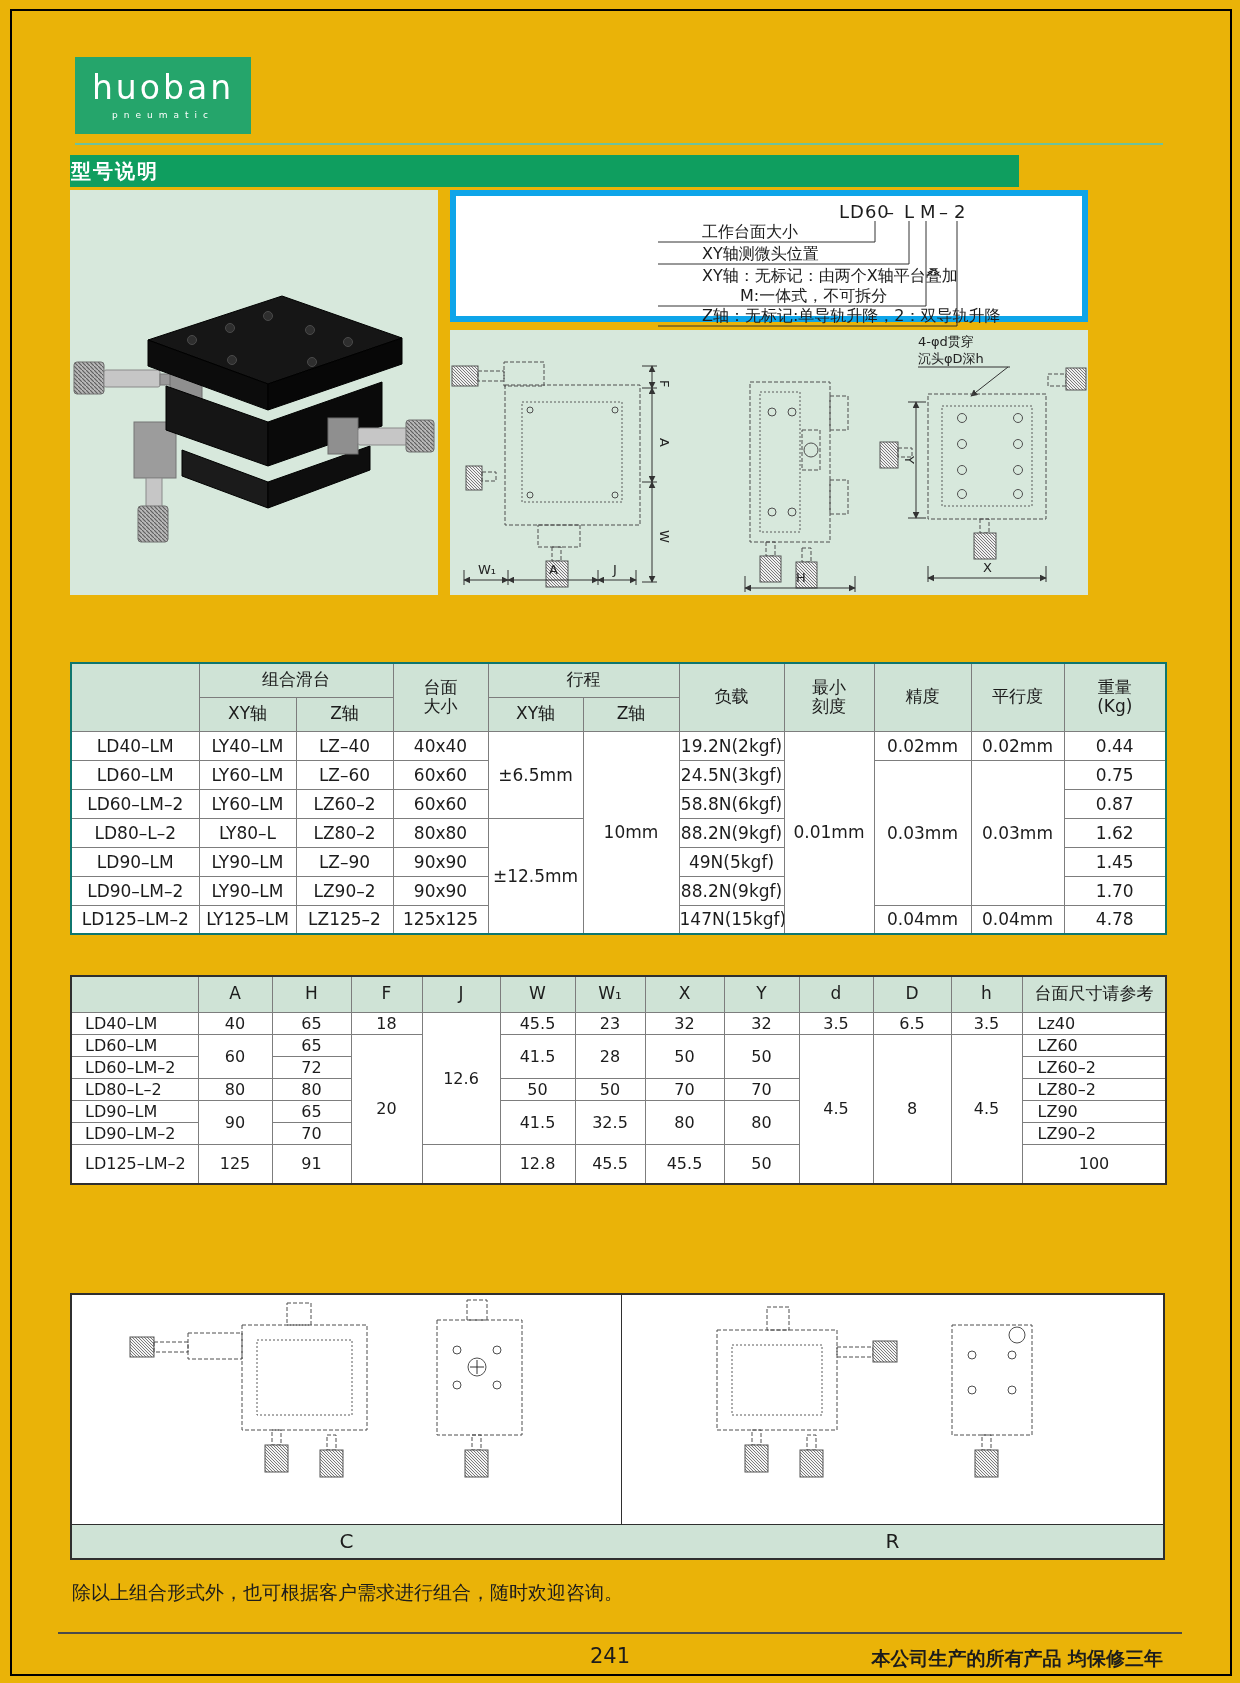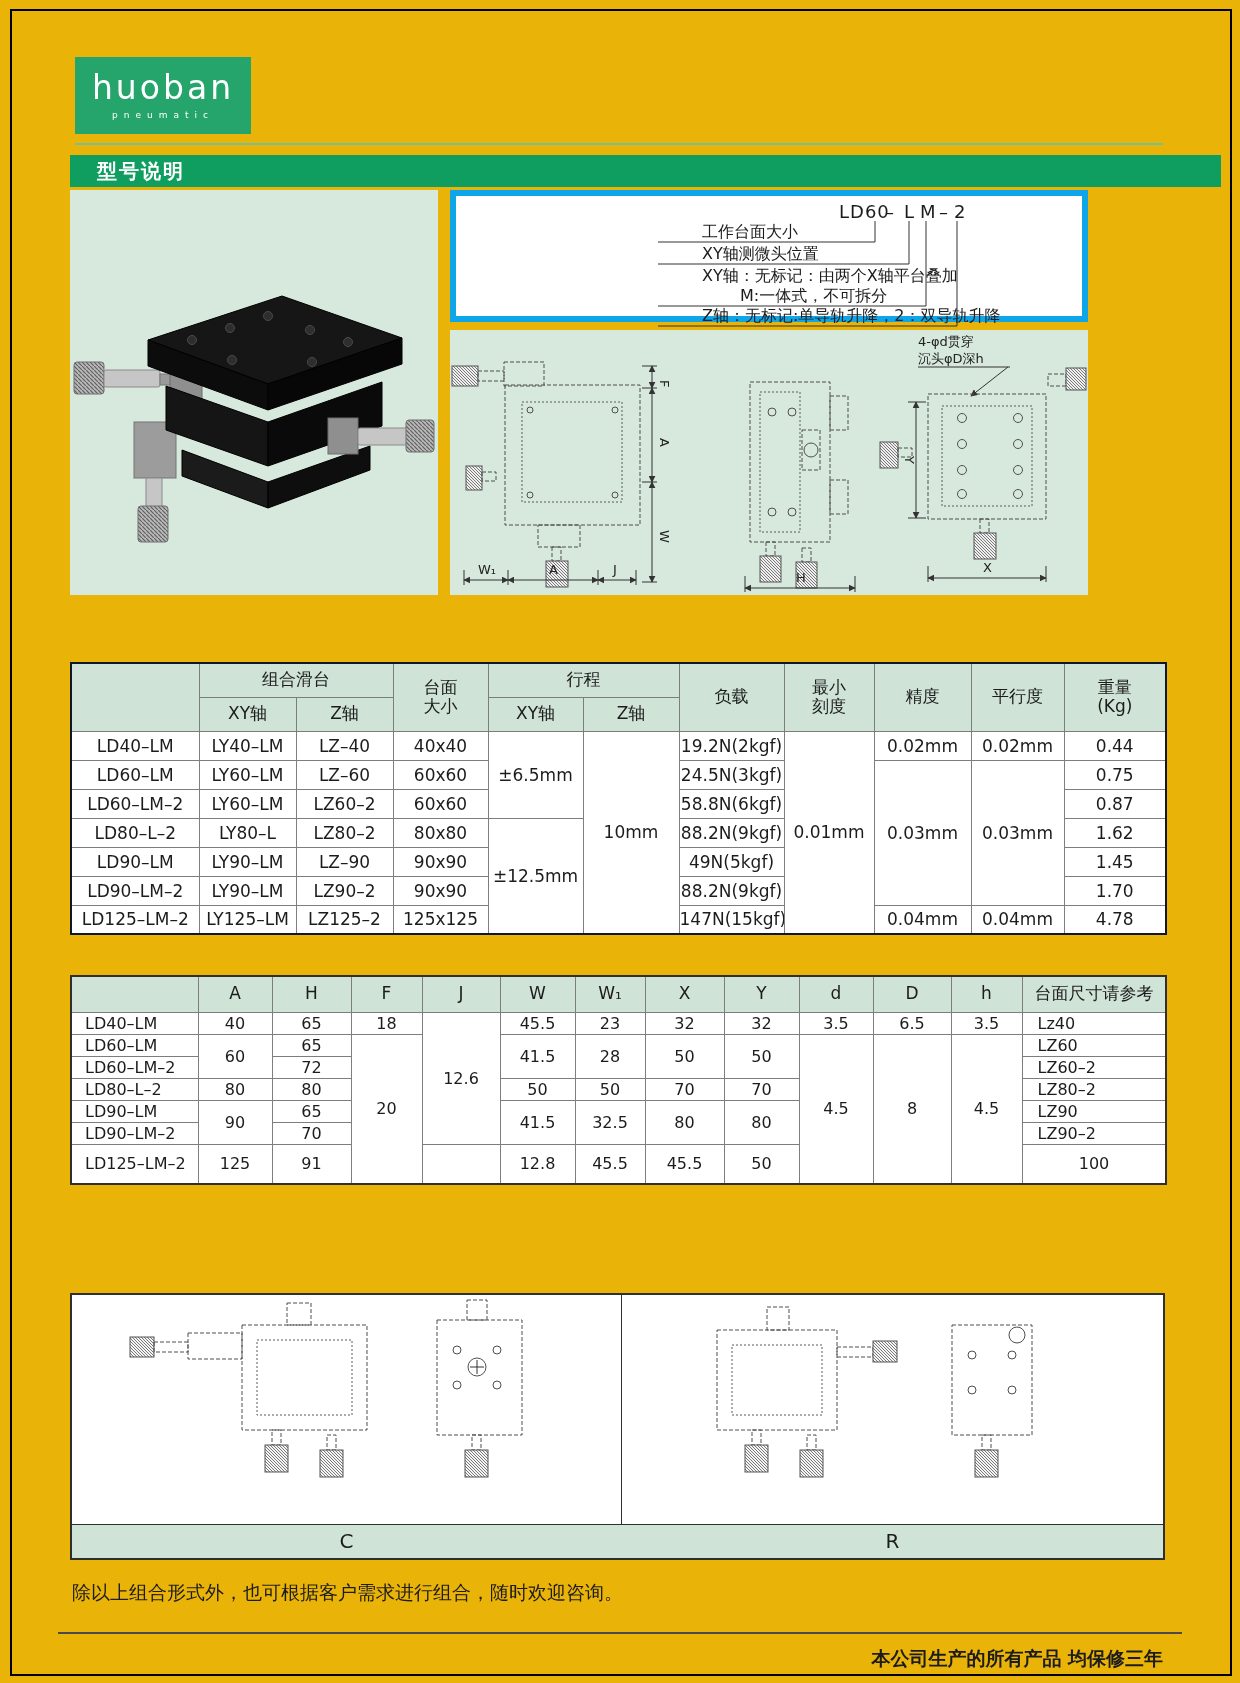--- a/index.html
+++ b/index.html
@@ -9,41 +9,41 @@
 
   
   .logo{position:absolute;left:75px;top:57px;width:176px;height:77px;background:#25a56b;
         display:flex;flex-direction:column;align-items:center;justify-content:center;}
   .logo-text{color:#fff;font-size:33px;letter-spacing:3px;line-height:1;}
   .logo-sub{color:#fff;font-size:9px;letter-spacing:6px;margin-top:6px;}
   .page-title{position:absolute;right:77px;top:84px;font-size:30px;font-weight:bold;letter-spacing:1px;}
   .header-rule{position:absolute;left:75px;top:143px;width:1088px;height:2px;background:#6fc29a;}
 
   
-  .section-bar{position:absolute;left:70px;width:1151px;height:32px;background:#0f9e5f;color:#fff;
-        font-size:20px;font-weight:bold;line-height:32px;padding-left:27px;box-sizing:border-box;letter-spacing:2px;}
+  .section-bar{position:absolute;left:70px;width:949px;height:32px;background:#0f9e5f;color:#fff;
+        font-size:20px;font-weight:bold;line-height:32px;padding-left:1px;box-sizing:border-box;letter-spacing:2px;}
   .bar1{top:155px;}
   .bar2{top:1215px;}
 
   
   .photo-box{position:absolute;left:70px;top:190px;width:368px;height:405px;background:#d7e8dc;}
   .model-box{position:absolute;left:450px;top:190px;width:638px;height:132px;background:#fff;border:6px solid #0ea5e9;box-sizing:border-box;}
   .drawing-box{position:absolute;left:450px;top:330px;width:638px;height:265px;background:#d7e8dc;}
 
   .model-box .code-part{position:absolute;top:5px;font-size:18px;letter-spacing:1px;}
   .model-box .note{position:absolute;font-size:16px;white-space:nowrap;margin-left:44px;}
   .model-box svg{position:absolute;left:0;top:0;}
 
   
   table{border-collapse:collapse;table-layout:fixed;position:absolute;background:#fff;}
   .t1{left:70px;top:662px;width:1095px;}
   .t2{left:70px;top:975px;width:1095px;}
   .t1 th,.t1 td,.t2 th,.t2 td{border:1px solid #7d7d7d;text-align:center;vertical-align:middle;
        padding:0;overflow:hidden;}
-  .t1{border:2px solid #0f172a;padding-left:16px;}
+  .t1{border:2px solid #0f766e;padding-left:16px;}
   .t2{border:2px solid #2f2f2f;}
   .t1 th,.t2 th{background:#cfe3d6;font-weight:normal;font-size:17px;line-height:1.15;}
   .t1 td{font-size:17px;}
   .t2 td{font-size:16px;}
   .t1 tr.h{height:34px;} .t1 tr.d{height:29px;}
   .t2 tr.h{height:36px;} .t2 tr.d{height:22px;}
   .t2 td.model{text-align:left;padding-left:13px;}
   .t2 td.ref{text-align:left;padding-left:15px;}
 
   
@@ -518,14 +518,15 @@
     <div class="cr-divider"></div>
     <div class="cr-band">
       <div class="cr-label c">C</div>
       <div class="cr-label r">R</div>
     </div>
   </div>
 
   <div class="note-text">除以上组合形式外，也可根据客户需求进行组合，随时欢迎咨询。</div>
 
   <div class="footer-rule"></div>
+  <div class="page-number">241</div>
   <div class="warranty">本公司生产的所有产品 均保修三年</div>
 </div>
 
 </body></html>

